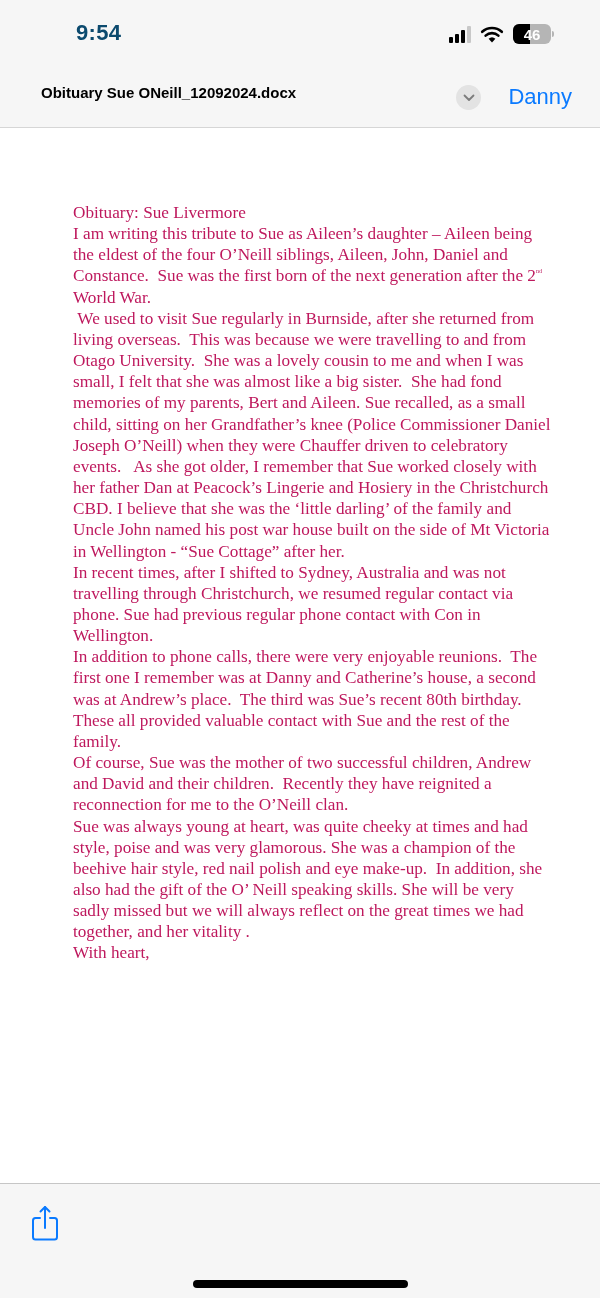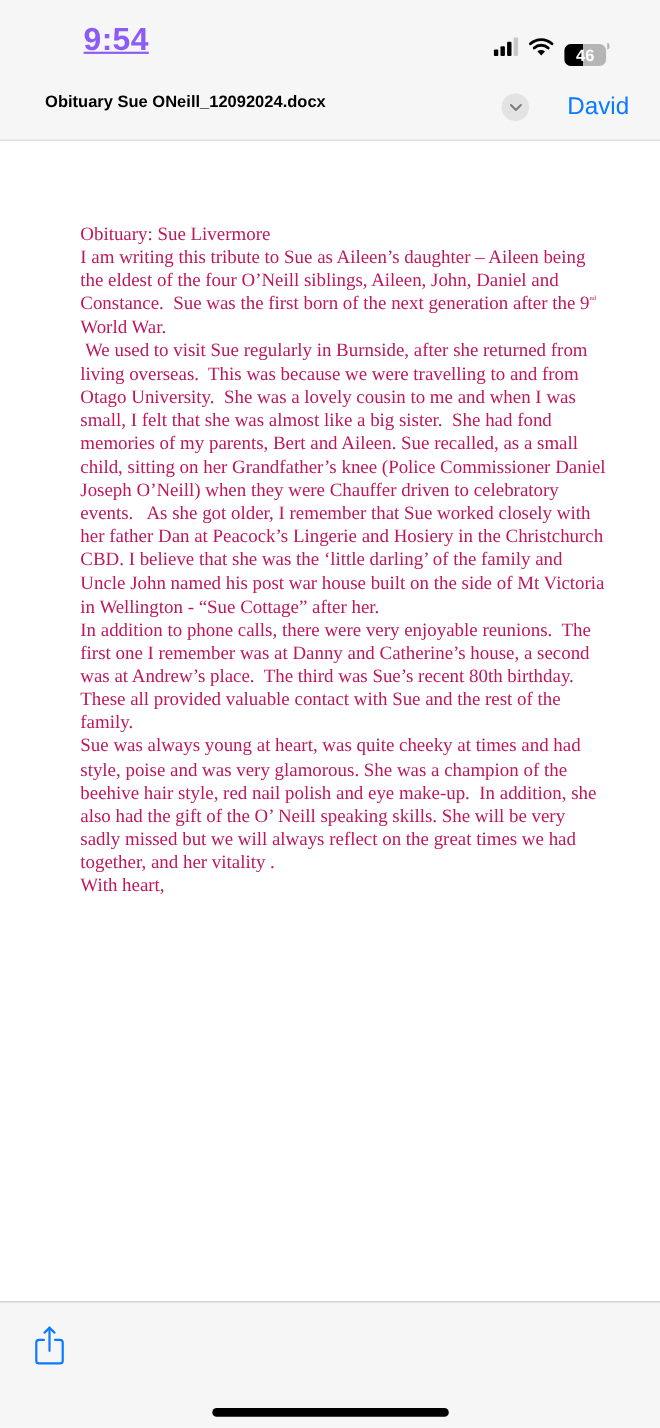--- a/index.html
+++ b/index.html
@@ -19,25 +19,24 @@
     left: 0; top: 0;
     width: 600px;
     height: 127px;
     background: #f6f6f6;
     border-bottom: 1px solid #d6d6d6;
   }
   .status-time {
     position: absolute;
     left: 76px;
     top: 20px;
-    font-size: 29px;
+    font-size: 22px;
     font-weight: bold;
-    color: #8b5cf6;
+    color: #0c4a6e;
     letter-spacing: 0.3px;
-    text-decoration: underline;
   }
   .status-right {
     position: absolute;
     right: 46px;
     top: 24px;
     display: flex;
     align-items: center;
     gap: 9px;
   }
   .signal {
@@ -56,21 +55,20 @@
   .battery {
     position: relative;
     width: 38px;
     height: 20px;
     border-radius: 6px;
     background: #b5b5b5;
     overflow: hidden;
     display: flex;
     align-items: center;
     justify-content: center;
-    margin-top: 16px;
   }
   .battery .fill {
     position: absolute;
     left: 0; top: 0; bottom: 0;
     background: #000;
   }
   .battery .level {
     position: relative;
     color: #fff;
     font-weight: bold;
@@ -182,28 +180,30 @@
     </div>
     <div class="battery-nub"></div>
   </div>
 
   <div class="doc-title">Obituary Sue ONeill_12092024.docx</div>
   <div class="title-menu">
     <svg width="12" height="8" viewBox="0 0 12 8">
       <path d="M1.5 1.5 L6 6 L10.5 1.5" stroke="#7c7c7c" stroke-width="1.8" fill="none" stroke-linecap="round" stroke-linejoin="round"></path>
     </svg>
   </div>
-  <div class="done-button">David</div>
+  <div class="done-button">Danny</div>
 </div>
 
 <div class="document" id="document">
     <p><span>Obituary: Sue Livermore</span></p>
-    <p><span>I am writing this tribute to Sue as Aileen’s daughter – Aileen being the eldest of the four O’Neill siblings, Aileen, John, Daniel and Constance.  Sue was the first born of the next generation after the 9</span><sup>nd</sup><span> World War.</span></p>
+    <p><span>I am writing this tribute to Sue as Aileen’s daughter – Aileen being the eldest of the four O’Neill siblings, Aileen, John, Daniel and Constance.  Sue was the first born of the next generation after the 2</span><sup>nd</sup><span> World War.</span></p>
     <p><span> We used to visit Sue regularly in Burnside, after she returned from living overseas.  This was because we were travelling to and from Otago University.  She was a lovely cousin to me and when I was small, I felt that she was almost like a big sister.  She had fond memories of my parents, Bert and Aileen. Sue recalled, as a small child, sitting on her Grandfather’s knee (Police Commissioner Daniel Joseph O’Neill) when they were Chauffer driven to celebratory events.   As she got older, I remember that Sue worked closely with her father Dan at Peacock’s Lingerie and Hosiery in the Christchurch CBD. I believe that she was the ‘little darling’ of the family and Uncle John named his post war house built on the side of Mt Victoria in Wellington - “Sue Cottage” after her.</span></p>
+    <p><span>In recent times, after I shifted to Sydney, Australia and was not travelling through Christchurch, we resumed regular contact via phone. Sue had previous regular phone contact with Con in Wellington.</span></p>
     <p><span>In addition to phone calls, there were very enjoyable reunions.  The first one I remember was at Danny and Catherine’s house, a second was at Andrew’s place.  The third was Sue’s recent 80th birthday.  These all provided valuable contact with Sue and the rest of the family.</span></p>
+    <p><span>Of course, Sue was the mother of two successful children, Andrew and David and their children.  Recently they have reignited a reconnection for me to the O’Neill clan.</span></p>
     <p><span>Sue was always young at heart, was quite cheeky at times and had style, poise and was very glamorous. She was a champion of the beehive hair style, red nail polish and eye make-up.  In addition, she also had the gift of the O’ Neill speaking skills. She will be very sadly missed but we will always reflect on the great times we had together, and her vitality .</span></p>
     <p><span>With heart,</span></p>
   </div>
 
 <div class="bottom-bar">
   <svg class="share-button" viewBox="0 0 30 38">
     <path d="M10 14 H5.5 Q3 14 3 16.5 V33 Q3 35.5 5.5 35.5 H24.5 Q27 35.5 27 33 V16.5 Q27 14 24.5 14 H20" stroke="#0a7aff" stroke-width="2" fill="none" stroke-linecap="round"></path>
     <path d="M15 3 V24" stroke="#0a7aff" stroke-width="2" stroke-linecap="round"></path>
     <path d="M10.5 7.5 L15 3 L19.5 7.5" stroke="#0a7aff" stroke-width="2" fill="none" stroke-linecap="round" stroke-linejoin="round"></path>
   </svg>

